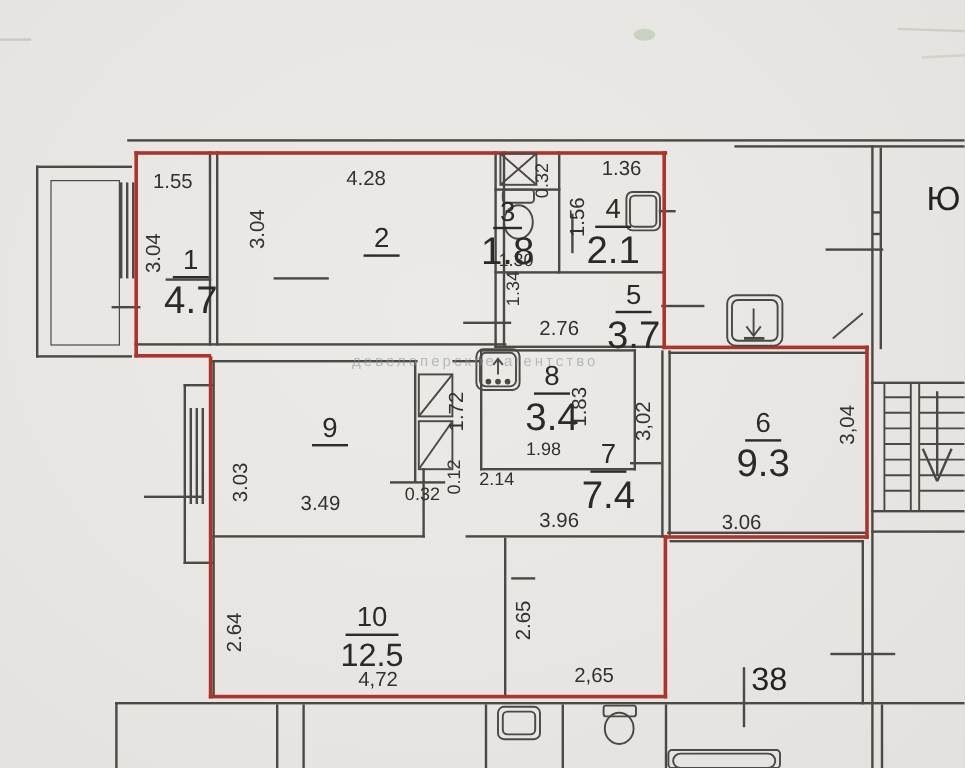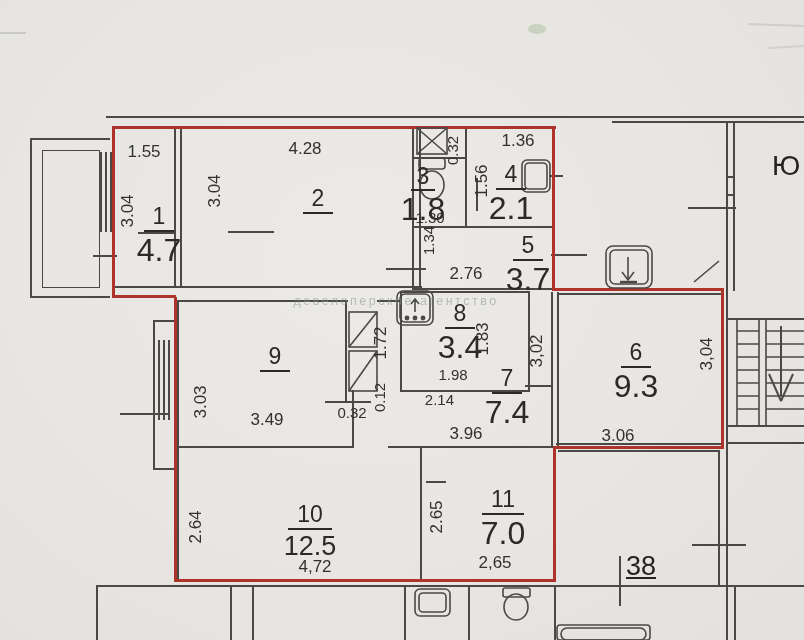--- a/index.html
+++ b/index.html
@@ -214,52 +214,48 @@
     <span class="num">8</span>
     <span class="area">3.4</span>
   </div>
   <div class="room-label" style="left:238px;top:344px;width:74px;">
     <span class="num">9</span>
   </div>
   <div class="room-label" style="left:272px;top:502px;width:76px;">
     <span class="num">10</span>
     <span class="area big">12.5</span>
   </div>
-  <div class="room-label" style="left:468px;top:487px;width:70px;">
-    <span class="num">11</span>
-    <span class="area">7.0</span>
-  </div>
 
   <div class="dim" style="left:122px;top:142px;">1.55</div>
   <div class="dim" style="left:283px;top:139px;">4.28</div>
   <div class="dim" style="left:496px;top:131px;">1.36</div>
   <div class="dim v s" style="left:430px;top:142px;">0.32</div>
   <div class="dim v" style="left:106px;top:201px;">3.04</div>
   <div class="dim v" style="left:193px;top:181px;">3.04</div>
   <div class="dim v" style="left:460px;top:171px;">1.56</div>
   <div class="dim s" style="left:408px;top:209px;">1.30</div>
   <div class="dim v s" style="left:406px;top:232px;">1.34</div>
   <div class="dim" style="left:444px;top:264px;">2.76</div>
   <div class="dim v" style="left:359px;top:333px;">1.72</div>
   <div class="dim v s" style="left:357px;top:389px;">0.12</div>
   <div class="dim s" style="left:404px;top:366px;margin-left:27px;">1.98</div>
-  <div class="dim s" style="left:410px;top:391px;text-align:right;">2.14</div>
+  <div class="dim s" style="left:392px;top:391px;">2.14</div>
   <div class="dim s" style="left:330px;top:404px;">0.32</div>
   <div class="dim v" style="left:461px;top:329px;">1.83</div>
   <div class="dim v" style="left:515px;top:341px;">3,02</div>
   <div class="dim v" style="left:179px;top:392px;">3.03</div>
   <div class="dim" style="left:245px;top:410px;">3.49</div>
   <div class="dim" style="left:444px;top:424px;">3.96</div>
   <div class="dim" style="left:596px;top:426px;">3.06</div>
   <div class="dim v" style="left:685px;top:344px;">3,04</div>
   <div class="dim v" style="left:174px;top:517px;">2.64</div>
   <div class="dim" style="left:293px;top:557px;">4,72</div>
   <div class="dim" style="left:473px;top:553px;">2,65</div>
   <div class="dim v" style="left:415px;top:507px;">2.65</div>
 
   <div class="biglabel" style="left:772px;top:150px;font-size:28px;">Ю</div>
-  <div class="biglabel" style="left:626px;top:551px;font-size:27px;text-decoration:underline;">38</div>
+  <div class="biglabel" style="left:626px;top:551px;font-size:27px;">38</div>
 
   <div class="wm">
     <div class="sub">девелоперское агентство</div>
   </div>
 
 </div>
 
 </body></html>

